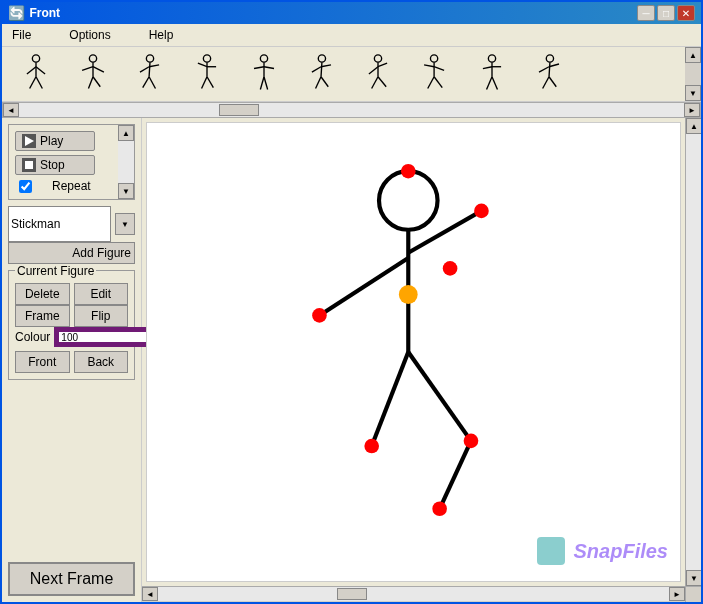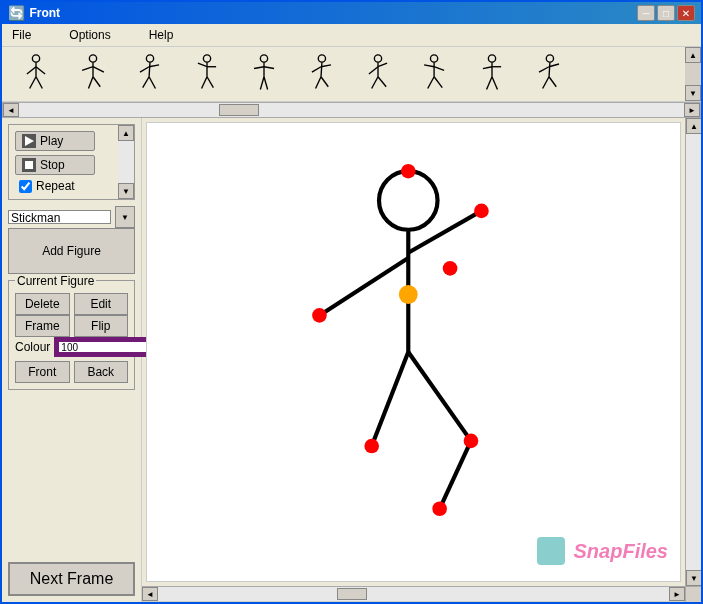--- a/index.html
+++ b/index.html
@@ -225,56 +225,56 @@
       border-left: 9px solid white;
     }
     .stop-sq {
       width: 8px;
       height: 8px;
       background: white;
     }
     .checkbox-row {
       display: flex;
       align-items: center;
+      gap: 20px;
+      padding-left: 4px;
+    }
+    .figure-select-row {
+      display: flex;
+      align-items: center;
       gap: 4px;
-      padding-left: 4px;
-    }
-    .figure-select-row {
-      display: flex;
-      align-items: center;
-      gap: 4px;
     }
     .dropdown {
       flex: 1;
-      height: 14px;
+      height: 36px;
       background: white;
       border: 1px solid #888;
       font-size: 12px;
       padding: 0 2px;
       appearance: none;
     }
     .dropdown-arrow {
       width: 20px;
       height: 22px;
       background: #d4d0c8;
       border: 1px solid #888;
       display: flex;
       align-items: center;
       justify-content: center;
       cursor: pointer;
       font-size: 8px;
     }
     .add-fig-btn {
       width: 100%;
-      padding: 15px;
-      background: #d4d0c8;
-      border: 1px solid #888;
-      cursor: pointer;
-      font-size: 12px;
-      text-align: center;
+      padding: 3px;
+      background: #d4d0c8;
+      border: 1px solid #888;
+      cursor: pointer;
+      font-size: 12px;
+      text-align: right;
     }
     .current-figure-group {
       border: 1px solid #999;
       padding: 6px;
       padding-top: 12px;
       position: relative;
     }
     .group-label {
       position: absolute;
       top: -7px;
@@ -347,21 +347,21 @@
     }
     .canvas-content {
       width: 100%;
       height: 100%;
       position: relative;
     }
     .snapfiles-watermark {
       position: absolute;
       bottom: 16px;
       right: 12px;
-      color: #ec4899;
+      color: #8b5cf6;
       font-size: 20px;
       font-weight: bold;
       opacity: 0.7;
       font-style: italic;
     }
     .right-scrollbar {
       width: 16px;
       background: #d4d0c8;
       border-left: 1px solid #aaa;
       display: flex;

